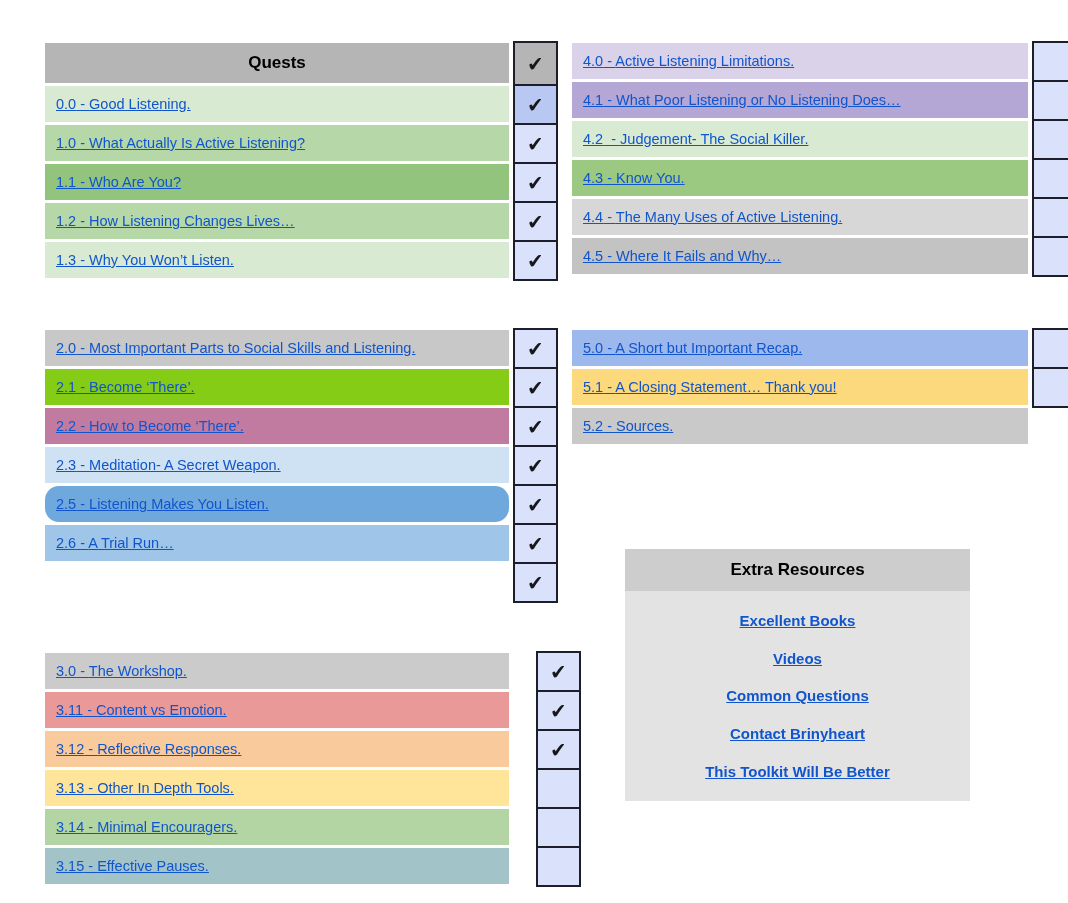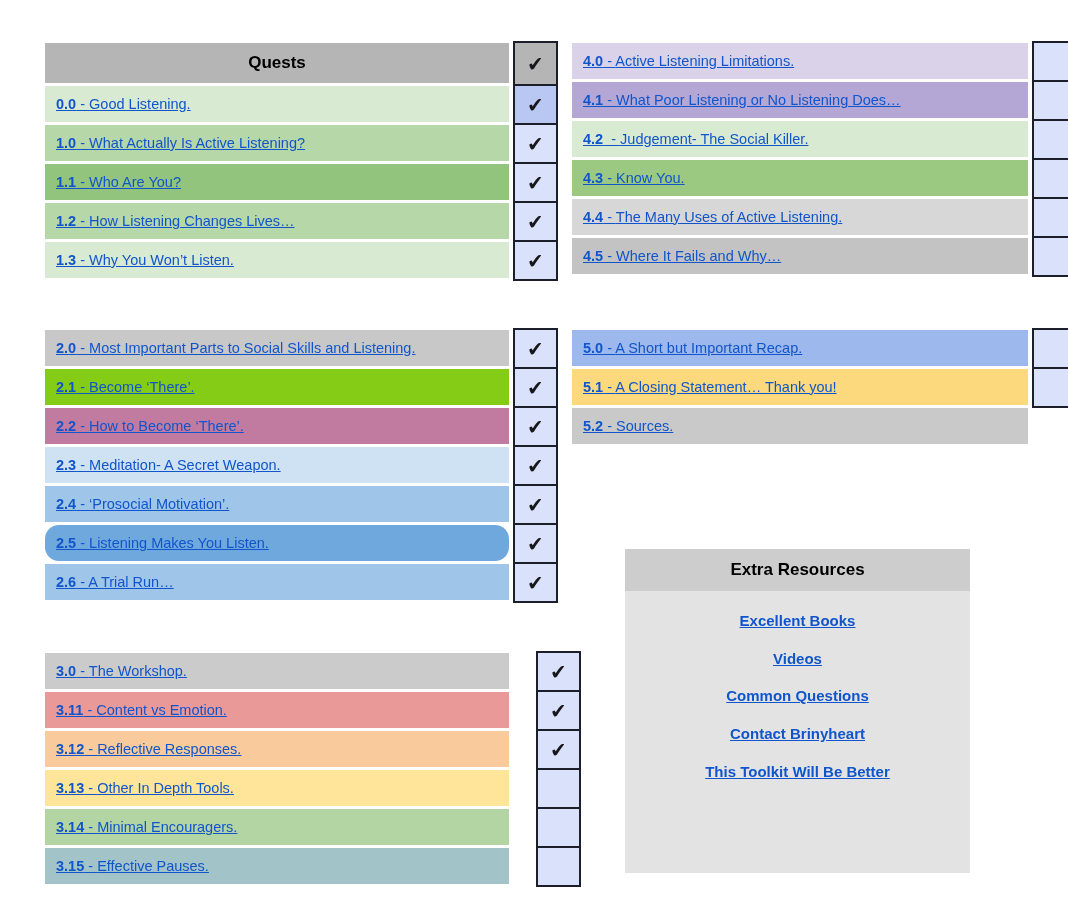--- a/index.html
+++ b/index.html
@@ -20,39 +20,39 @@
     display:flex;align-items:center;justify-content:center;
     font-weight:bold;font-size:17px;color:#000;
   }
   .qrow{
     height:36px;margin-bottom:3px;display:flex;align-items:center;
   }
   .qlink{
     color:#1155cc;text-decoration:underline;font-size:14.5px;
     padding-left:11px;white-space:pre;cursor:pointer;line-height:1;
   }
-  .qlink b{font-weight:bold;}
+  .qlink b{font-weight:normal;}
   .checks{
     position:absolute;top:-2px;right:0;width:45px;
     display:flex;flex-direction:column;
   }
   .cbox{
     box-sizing:border-box;width:45px;height:41px;
     border:2px solid #1c1f2a;background:#d9e1fb;
     display:flex;align-items:center;justify-content:center;
     margin-top:-2px;cursor:pointer;
   }
   .checks .cbox:first-child{margin-top:0;}
   .cbox.hdrbox{height:45px;background:#b5b5b5;}
   .ck{
     font-size:20px;font-weight:900;color:#17171a;
     transform:rotate(-4deg);line-height:1;
   }
   #resources{
-    position:absolute;left:625px;top:549px;width:345px;height:324px;
+    position:absolute;left:625px;top:549px;width:345px;height:252px;
     background:#e3e3e3;
   }
   .res-hdr{
     height:42px;background:#cdcdcd;
     display:flex;align-items:center;justify-content:center;
     font-size:17px;font-weight:bold;color:#000;
   }
   .res-links{
     height:210px;display:flex;flex-direction:column;
     align-items:center;justify-content:space-evenly;
@@ -143,23 +143,20 @@
         <a class="qlink"><b>2.0</b> - <span>Most Important Parts to Social Skills and Listening.</span></a>
       </div>
       <div class="qrow" style="background: #84cc16;">
         <a class="qlink"><b>2.1</b> - <span>Become ‘There’.</span></a>
       </div>
       <div class="qrow" style="background: rgb(194, 123, 160);">
         <a class="qlink"><b>2.2</b> - <span>How to Become ‘There’.</span></a>
       </div>
       <div class="qrow" style="background: rgb(207, 226, 243);">
         <a class="qlink"><b>2.3</b> - <span>Meditation- A Secret Weapon.</span></a>
-      </div>
-      <div class="qrow" style="background: rgb(159, 197, 232);">
-        <a class="qlink"><b>2.4</b> - <span>‘Prosocial Motivation’.</span></a>
       </div>
       <div class="qrow" style="background: rgb(111, 168, 220); border-radius: 14px;">
         <a class="qlink"><b>2.5</b> - <span>Listening Makes You Listen.</span></a>
       </div>
       <div class="qrow" style="background: rgb(159, 197, 232);">
         <a class="qlink"><b>2.6</b> - <span>A Trial Run…</span></a>
       </div>
     </div>
     <div class="checks">
       <div class="cbox">

